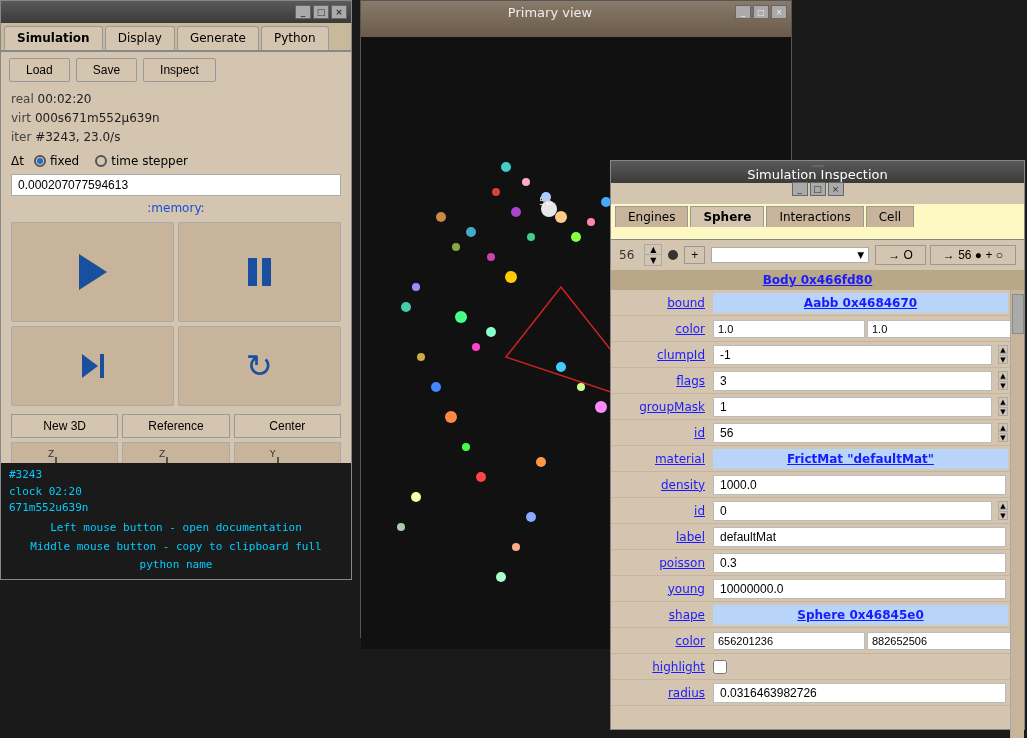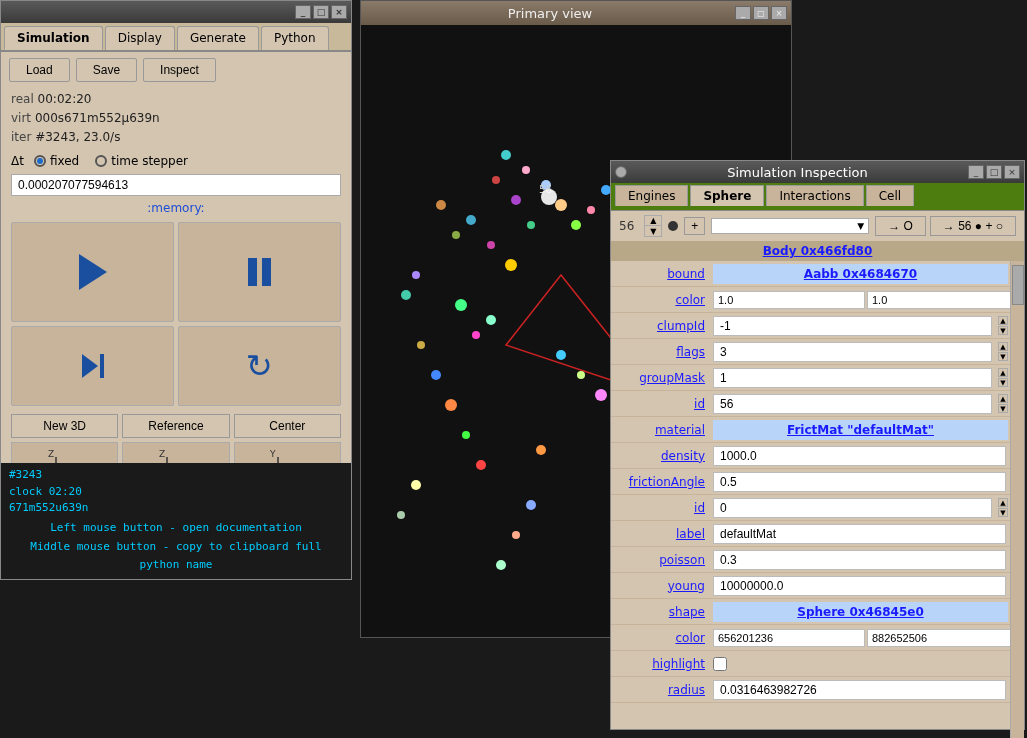--- a/index.html
+++ b/index.html
@@ -239,23 +239,23 @@
       background: #1a1a1a;
       border: 1px solid #555;
     }
     .primary-titlebar {
       background: linear-gradient(to bottom, #8a7a6a, #6a5a4a);
       color: #eee;
       text-align: center;
       padding: 4px;
       font-size: 13px;
       display: flex;
-      align-items: center;
+      align-items: flex-start;
       justify-content: space-between;
-      height: 24px;
+      height: 36px;
     }
     .primary-title { flex: 1; text-align: center; }
     .primary-btns { display: flex; gap: 2px; }
     .prim-btn {
       width: 16px; height: 14px;
       background: #aaa;
       border: 1px solid #666;
       font-size: 8px;
       cursor: pointer;
       display: flex; align-items: center; justify-content: center;
@@ -281,35 +281,37 @@
     .inspection-titlebar {
       background: linear-gradient(to bottom, #5a5a5a, #3a3a3a);
       color: white;
       text-align: center;
       padding: 4px;
       font-size: 13px;
       display: flex;
       align-items: center;
       justify-content: space-between;
       height: 22px;
+      flex-direction: column;
     }
     .inspect-title { flex: 1; text-align: center; }
     .insp-circle {
       width: 12px; height: 12px;
       border-radius: 50%;
       background: #aaa;
       border: 1px solid #666;
     }
 
     .inspect-tabs {
       display: flex;
-      background: #4d7c0f;
+      background: #fef9c3;
       border-bottom: 1px solid #888;
-      padding: 2px 4px 4px;
+      padding: 2px 4px 12px;
       gap: 2px;
+      margin-top: 21px;
     }
     .inspect-tab {
       padding: 3px 12px;
       background: #c8b49a;
       border: 1px solid #999;
       border-bottom: none;
       cursor: pointer;
       font-size: 12px;
     }
     .inspect-tab.active {
@@ -721,24 +723,20 @@
         <div style="flex:1;margin:2px 2px 2px 0;">
           <div class="field-value-blue">FrictMat "defaultMat"</div>
         </div>
       </div>
 
       <div class="field-row">
         <span class="field-label">density</span>
         <input class="field-value" type="text" value="1000.0" style="">
       </div>
 
-      <div class="field-row">
-        <span class="field-label">frictionAngle</span>
-        <input class="field-value" type="text" value="0.5" style="">
-      </div>
 
       <div class="field-row">
         <span class="field-label">id</span>
         <input class="field-value" type="text" value="0" style="">
         <div style="width:14px;display:flex;flex-direction:column;align-items:center;gap:1px;padding:1px;">
           <div style="width:10px;height:9px;background:#d4c5b0;border:1px solid #aaa;font-size:7px;display:flex;align-items:center;justify-content:center;cursor:pointer;">▲</div>
           <div style="width:10px;height:9px;background:#d4c5b0;border:1px solid #aaa;font-size:7px;display:flex;align-items:center;justify-content:center;cursor:pointer;">▼</div>
         </div>
       </div>
 

